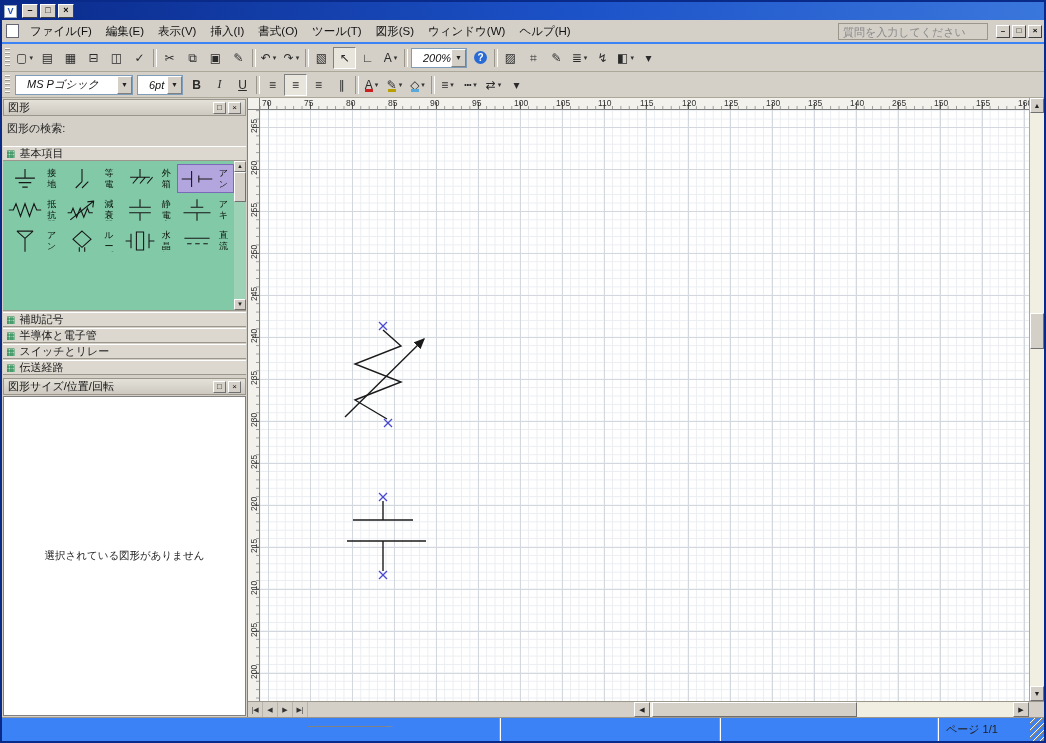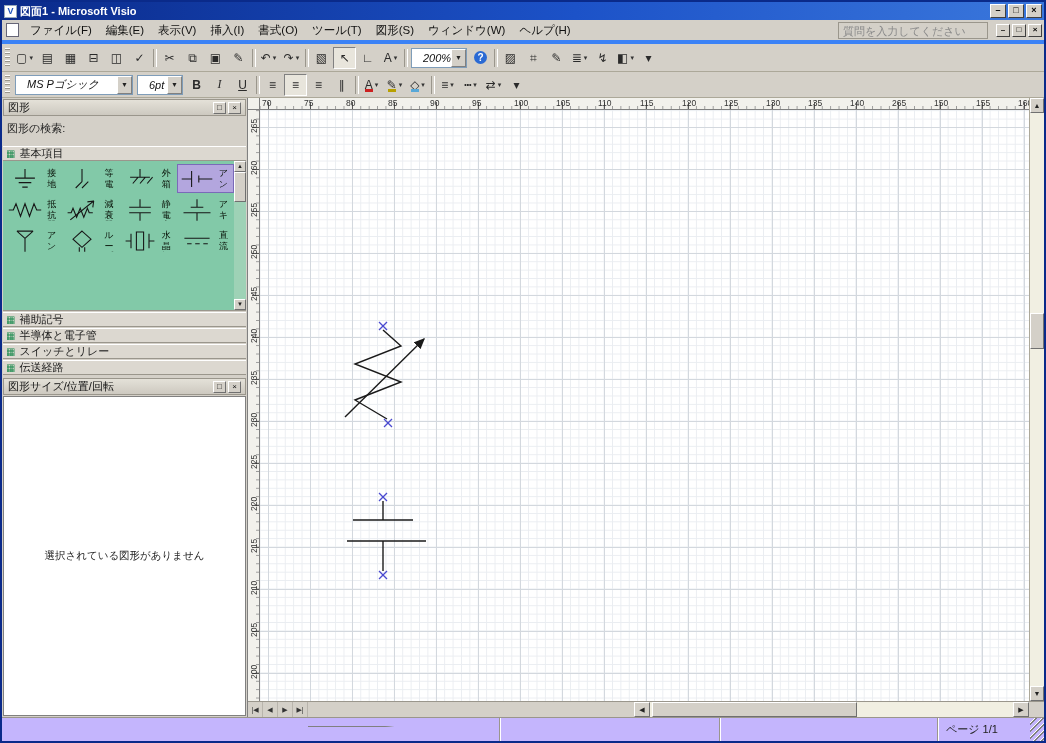--- a/index.html
+++ b/index.html
@@ -15,21 +15,21 @@
               color:#fff; font-size:11px; font-weight:bold; }
   .appicon { width:13px; height:13px; background:#fff; border:1px solid #9ab; color:#2255bb;
              font-size:9px; line-height:11px; text-align:center; font-weight:bold; margin-right:3px; }
   .titletext { flex:1; white-space:nowrap; overflow:hidden; }
   .capbtn { width:16px; height:14px; margin-left:2px; background:#d4d0c8;
             border:1px solid; border-color:#fff #404040 #404040 #fff;
             font-size:9px; line-height:11px; text-align:center; color:#000; font-weight:bold; }
 
   
   .menubar { height:24px; flex:0 0 24px; display:flex; align-items:center; background:#d4d0c8;
-             border-bottom:4px solid #3b82f6; font-size:11.5px; padding:0 2px; }
+             border-bottom:2px solid #3b82f6; font-size:11.5px; padding:0 2px; }
   .docicon { width:13px; height:14px; background:#fff; border:1px solid #667; margin:0 4px 0 2px; }
   .menuitem { padding:3px 7px; color:#111; white-space:nowrap; }
   .qbox { margin-left:auto; width:150px; height:17px; background:#d4d0c8; border:1px solid #9a968c;
           color:#8a8a8a; font-size:11px; padding:1px 4px; white-space:nowrap; overflow:hidden; }
   .miniwin { display:flex; margin-left:6px; }
   .miniwin .capbtn { width:14px; height:13px; font-size:8px; line-height:10px; }
 
   
   .toolbar { display:flex; align-items:center; background:#d4d0c8; border-bottom:1px solid #aca899;
              padding:0 2px; }
@@ -138,36 +138,35 @@
              font-size:10.5px; text-align:center; line-height:15px; color:#000;margin-top:24px; }
   .tabspacer { width:240px; border-bottom:none; }
   .hscrollbtn { width:16px; background:#d4d0c8; border:1px solid; border-color:#fff #707070 #707070 #fff;
                 font-size:7px; line-height:13px; text-align:center; color:#222; }
   .hscrolltrack { flex:1; background:#f1efe2; position:relative; }
   .hthumb { position:absolute; left:2px; top:0; bottom:0; width:205px; background:#d4d0c8;
             border:1px solid; border-color:#fff #707070 #707070 #fff; }
   .scorner { width:15px; background:#d4d0c8; }
 
   
-  .statusbar { height:24px; flex:0 0 24px; display:flex; align-items:stretch; background:#c4b5fd;
+  .statusbar { height:24px; flex:0 0 24px; display:flex; align-items:stretch; background:#3b82f6;
                border-top:1px solid #9a968c; font-size:11px; color:#222; }
   .statusseg { border-left:1px solid #9a968c; box-shadow:inset 1px 0 0 #fff; display:flex; align-items:center; padding:0 8px; }
   .seg1 { flex:1; border-left:none; box-shadow:none; }
   .seg2 { width:220px; } .seg3 { width:218px; } .seg4 { width:93px; }
   .sizegrip { width:14px; background:
       repeating-linear-gradient(135deg,transparent 0 3px,#fff 3px 4px,#808080 4px 5px); }
 </style>
 </head>
 <body>
 
 <div class="window">
 
   <div class="titlebar">
     <div class="appicon">V</div>
-    <div class="titletext">図面1 - Microsoft Visio</div>
     <div class="capbtn">–</div>
     <div class="capbtn">□</div>
     <div class="capbtn">×</div>
   </div>
 
   <div class="menubar">
     <div class="docicon"></div>
 
       <div class="menuitem" style="--i: 0;">ファイル(F)</div>
 

